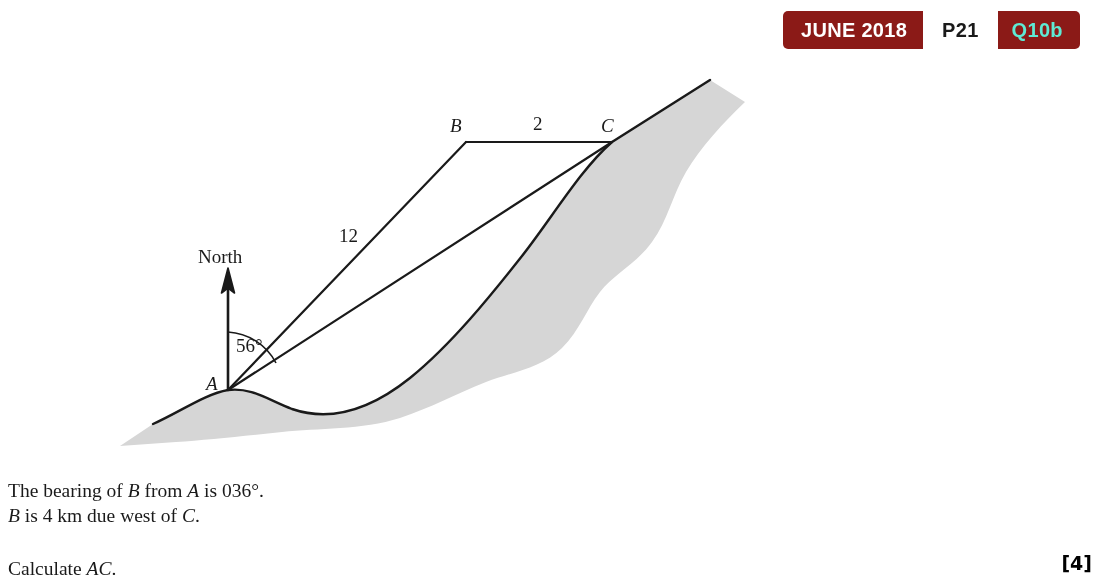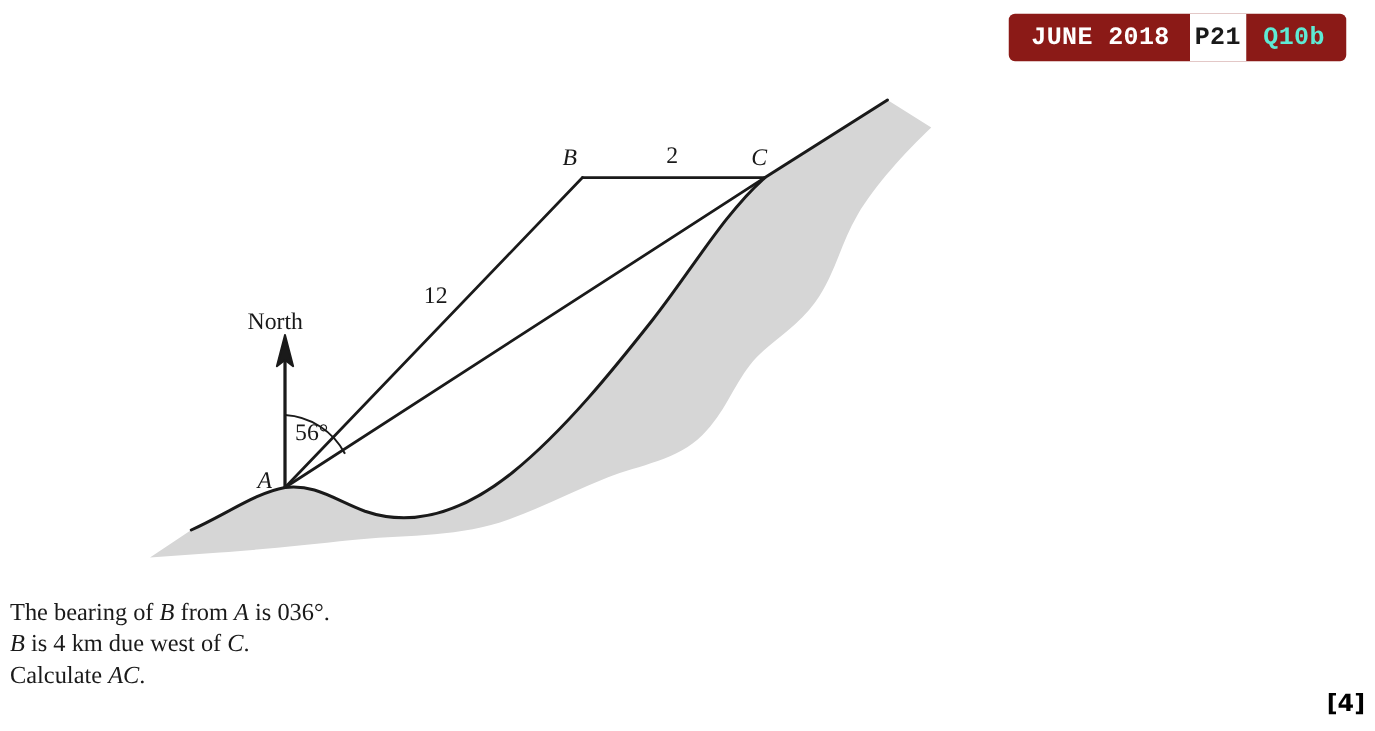--- a/index.html
+++ b/index.html
@@ -21,40 +21,39 @@
   #exam-badge {
     position: absolute;
     left: 783px;
     top: 11px;
     height: 38px;
     display: flex;
     align-items: stretch;
     background: #8b1a17;
     border-radius: 5px;
     overflow: hidden;
-    font-family: Liberation Mono, monospace;
-    margin-left: 24px;
+    font-family: Liberation Sans, sans-serif;
   }
   #exam-badge .seg {
     display: flex;
     align-items: center;
     justify-content: center;
     font-weight: bold;
     font-size: 20px;
     letter-spacing: 0.3px;
     white-space: nowrap;
   }
   #exam-badge .seg.session {
     color: #ffffff;
     padding: 0 16px 0 18px;
   }
   #exam-badge .seg.paper {
     color: #1a1a1a;
     background: #ffffff;
-    padding: 0 4px;
+    padding: 0 19px;
   }
   #exam-badge .seg.question {
     color: #5eead4;
     padding: 0 17px 0 14px;
   }
 
   
   #diagram {
     position: absolute;
     left: 0;
@@ -76,21 +75,21 @@
   
   #question-text {
     position: absolute;
     left: 8px;
     top: 478px;
     width: 900px;
     font-size: 19.5px;
     line-height: 25px;
   }
   #question-text .para { margin: 0; }
-  #question-text .para.spaced { }
+  #question-text .para.spaced { margin-top: 28px; }
   #question-text i { font-style: italic; }
 
   #marks {
     position: absolute;
     right: 8px;
     top: 552px;
     font-family: "DejaVu Sans", "Liberation Sans", sans-serif;
     font-size: 19px;
     font-weight: bold;
     color: #000000;

